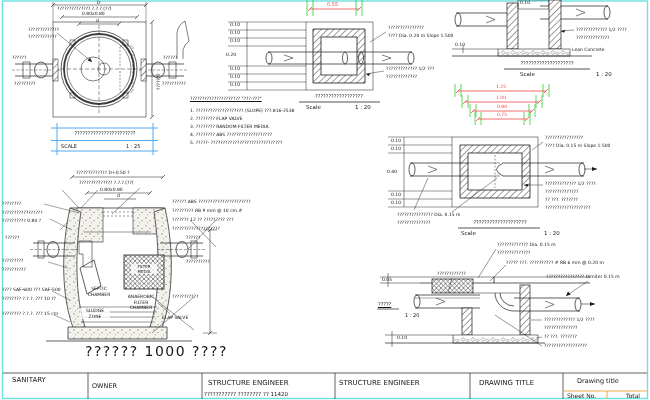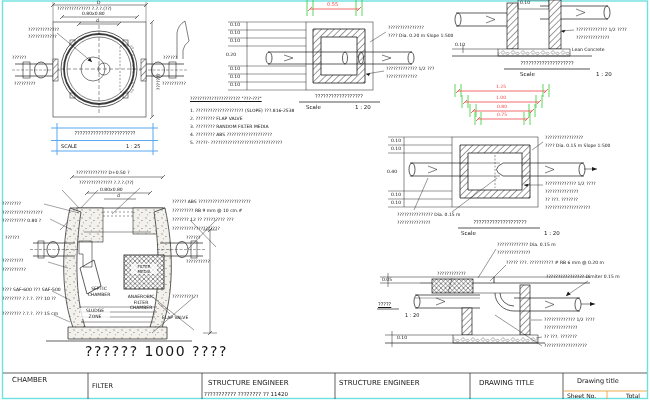--- a/index.html
+++ b/index.html
@@ -445,22 +445,22 @@
 <div class="lbl pre" style="left:118px;top:294px;width:46px">ANAEROBIC
 FILTER
 CHAMBER</div>
 <div class="lbl pre t4 bg" style="left:131px;top:264px;width:26px">FILTER
 MEDIA</div>
 <div class="lbl pre bg" style="left:80px;top:308px;width:30px">SLUDGE
 ZONE</div>
 <div class="lbl" style="left:162px;top:315px">FLAP VALVE</div>
 <div class="lbl t8" style="left:85px;top:343px">??????  1000  ????</div>
 
-<div class="lbl t7" style="left:12px;top:376px">CHAMBER</div>
-<div class="lbl t65" style="left:92px;top:382px">FILTER</div>
+<div class="lbl t7" style="left:12px;top:376px">SANITARY</div>
+<div class="lbl t65" style="left:92px;top:382px">OWNER</div>
 <div class="lbl t7" style="left:208px;top:379px">STRUCTURE  ENGINEER</div>
 <div class="lbl t55" style="left:204px;top:391px">??????????? ???????? ?? 11420</div>
 <div class="lbl t7" style="left:339px;top:379px">STRUCTURE  ENGINEER</div>
 <div class="lbl t7" style="left:479px;top:379px">DRAWING  TITLE</div>
 <div class="lbl t65" style="left:577px;top:377px">Drawing  title</div>
 <div class="lbl t6" style="left:567px;top:392px">Sheet  No.</div>
 <div class="lbl t6" style="left:626px;top:392px">Total</div>
 
 </div>
 

